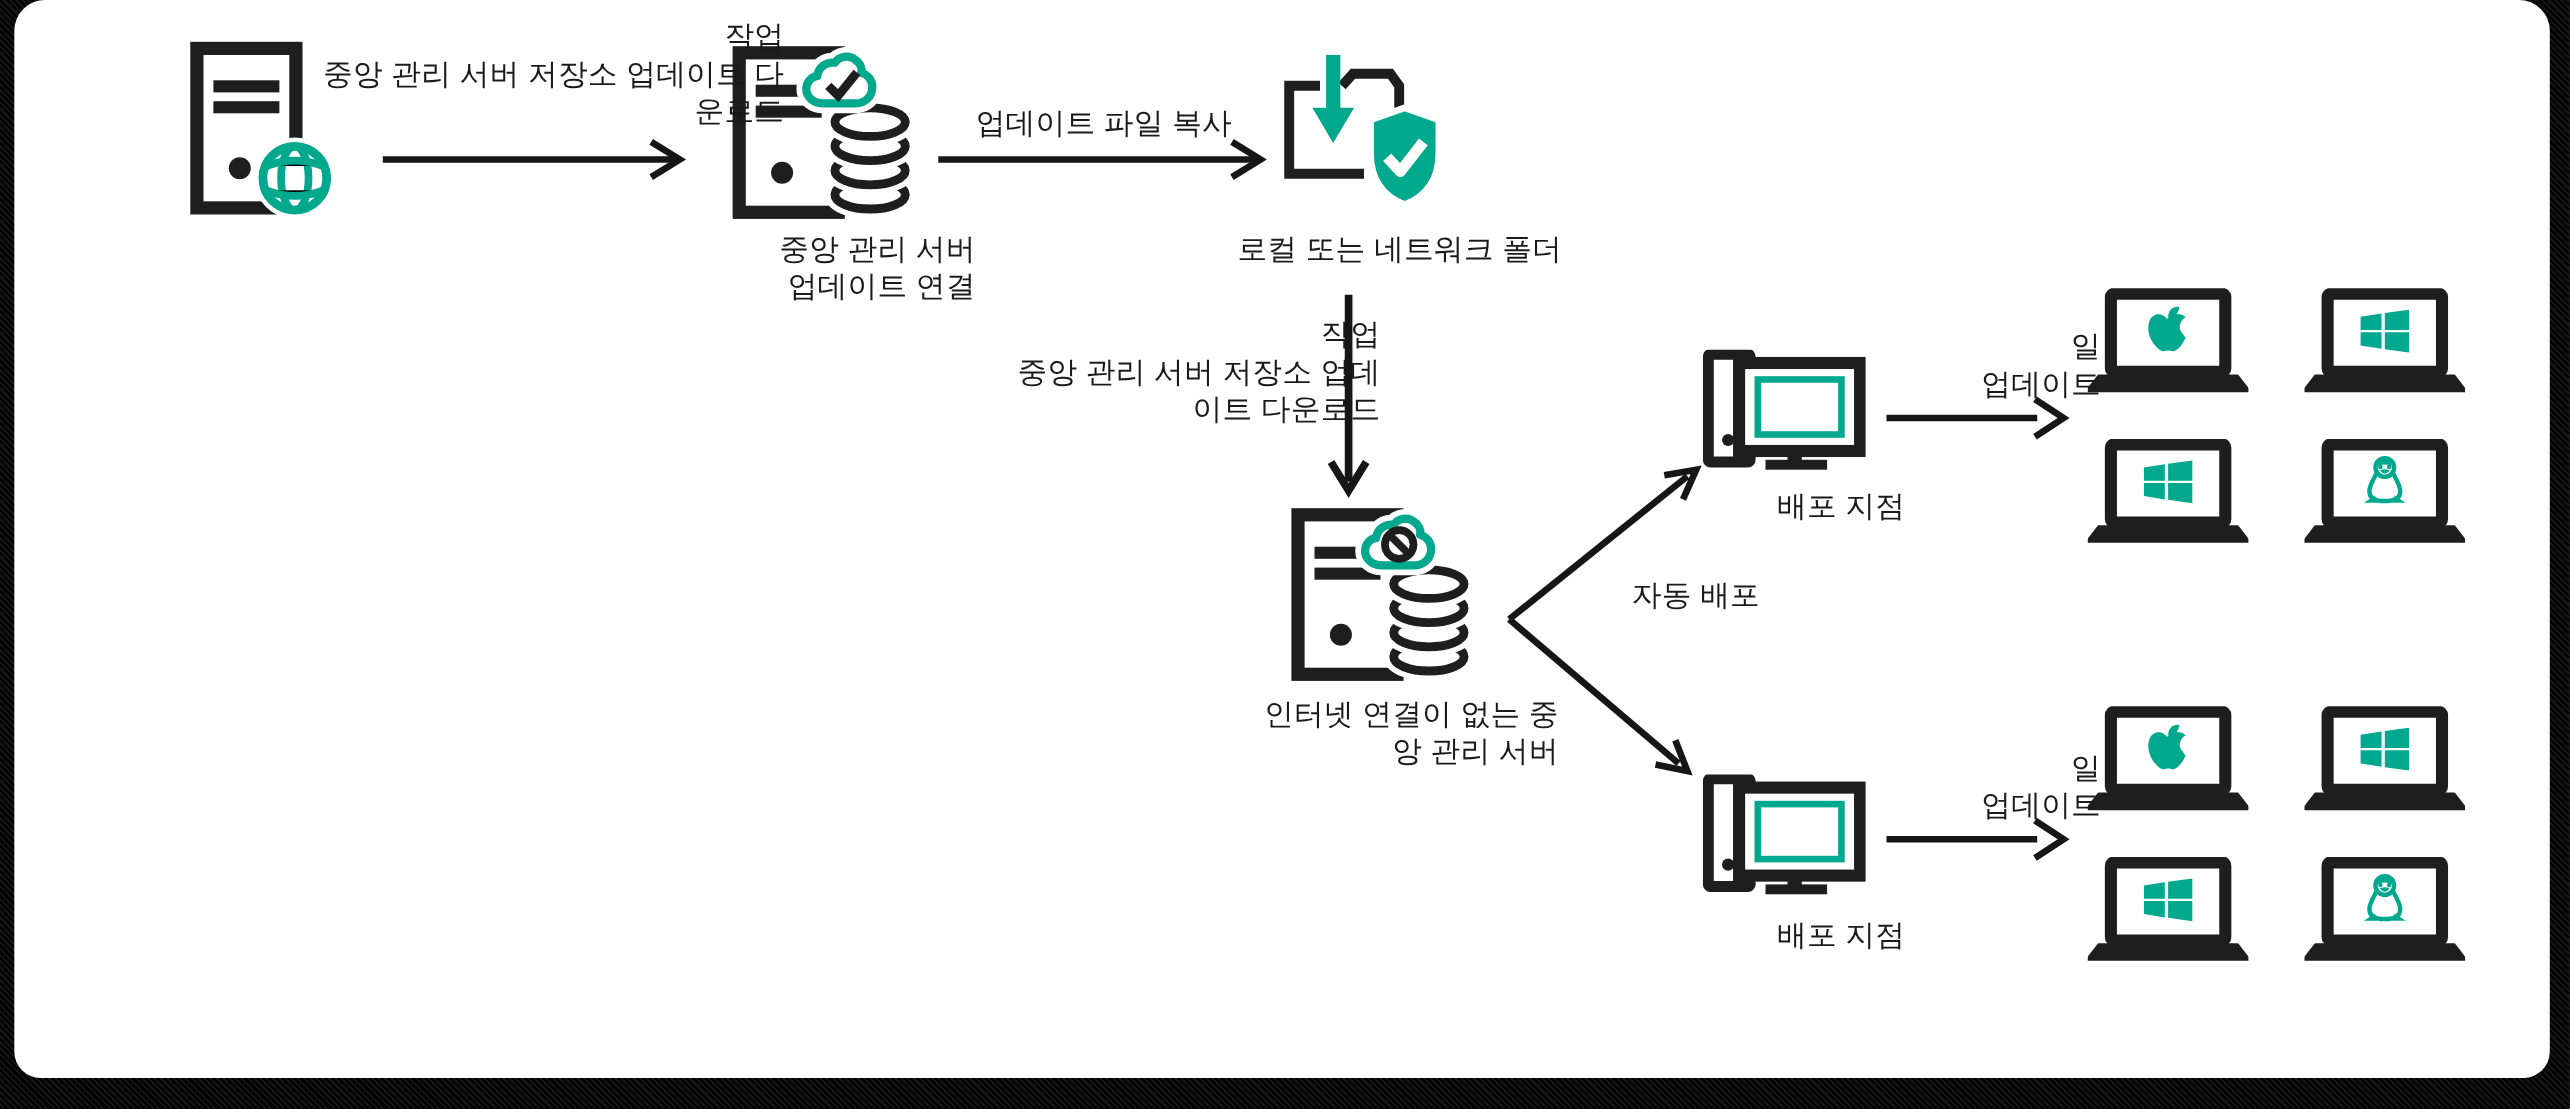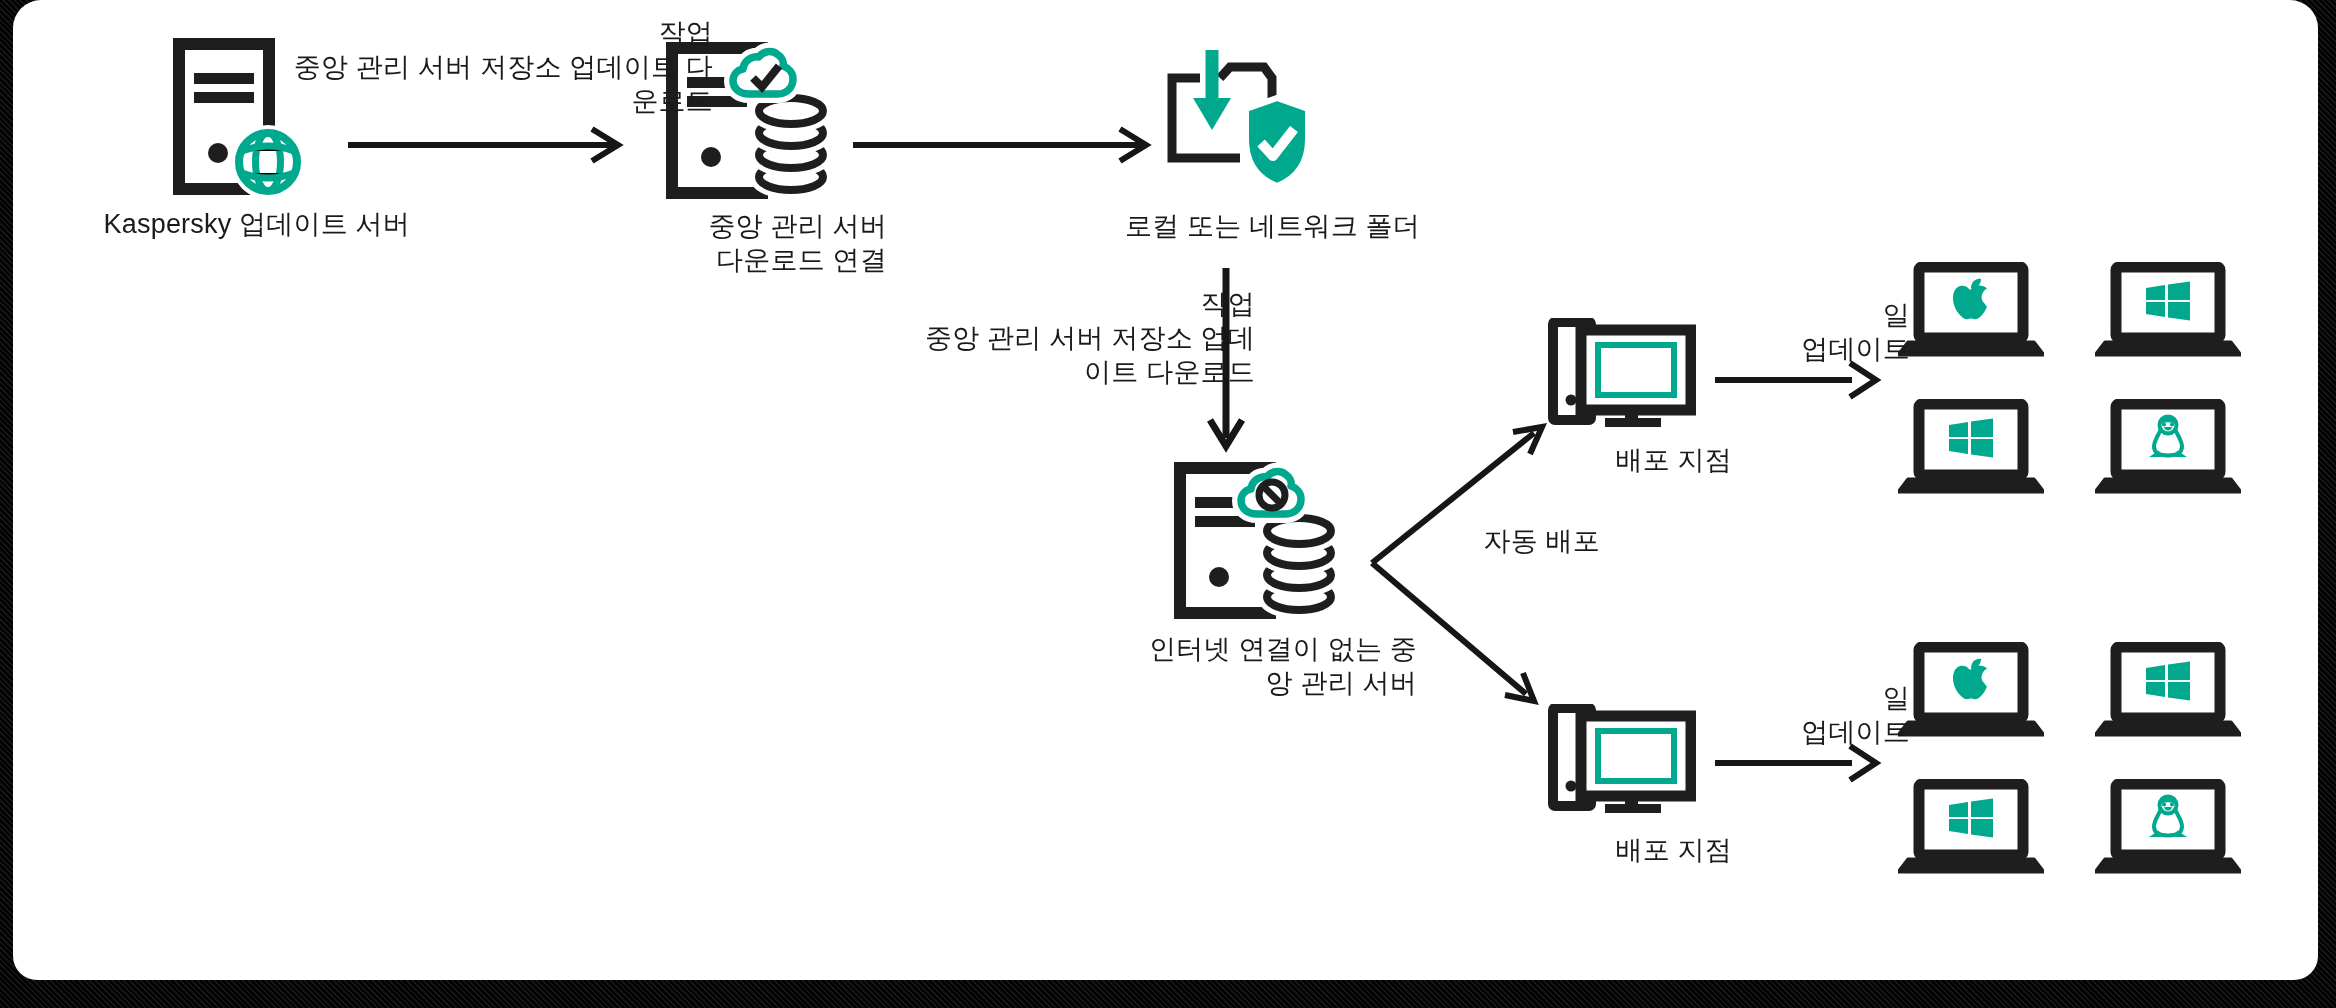--- a/index.html
+++ b/index.html
@@ -191,32 +191,32 @@
   </svg>
   <svg class="icon" style="left:1898px;top:779px" width="146" height="96" viewBox="0 0 146 96">
     <use href="#def-laptop"></use>
       <use href="#def-windows"></use>
   </svg>
   <svg class="icon" style="left:2095px;top:779px" width="146" height="96" viewBox="0 0 146 96">
     <use href="#def-laptop"></use>
       <use href="#def-tux"></use>
   </svg>
 
-  <div class="lbl" style="left:10px;top:207px;width:400px">Kaspersky 업데이트 서버</div>
   <div class="lbl" style="left:587px;top:209px;width:300px">중앙 관리 서버
-다운로드 연결</div>
+업데이트 연결</div>
   <div class="lbl" style="left:1060px;top:209px;width:360px">로컬 또는 네트워크 폴더</div>
   <div class="lbl" style="left:1057px;top:632px;width:360px">인터넷 연결이 없는 중
 앙 관리 서버</div>
   <div class="lbl" style="left:1532px;top:443px;width:200px">배포 지점</div>
   <div class="lbl" style="left:1532px;top:833px;width:200px">배포 지점</div>
 
   <div class="lbl" style="left:253px;top:16px;width:460px">작업
 중앙 관리 서버 저장소 업데이트 다
 운로드</div>
+  <div class="lbl" style="left:820px;top:95px;width:300px">업데이트 파일 복사</div>
   <div class="lbl" style="left:875px;top:287px;width:380px">작업
 중앙 관리 서버 저장소 업데
 이트 다운로드</div>
   <div class="lbl" style="left:1380px;top:524px;width:220px">자동 배포</div>
   <div class="lbl" style="left:1690px;top:298px;width:220px">일
 업데이트</div>
   <div class="lbl" style="left:1690px;top:681px;width:220px">일
 업데이트</div>
 </div>
 

